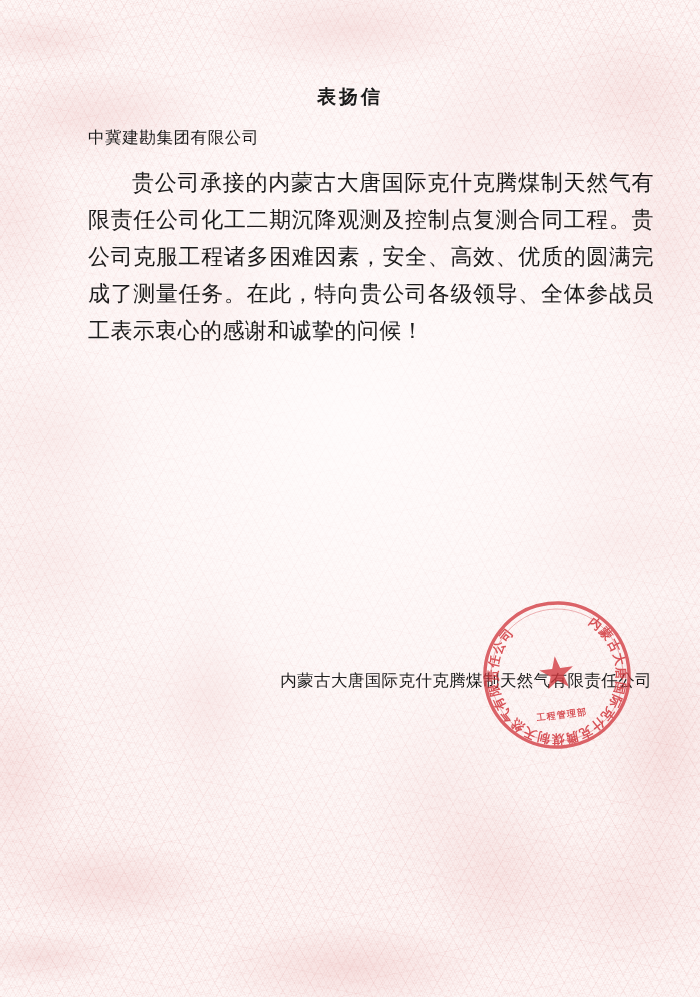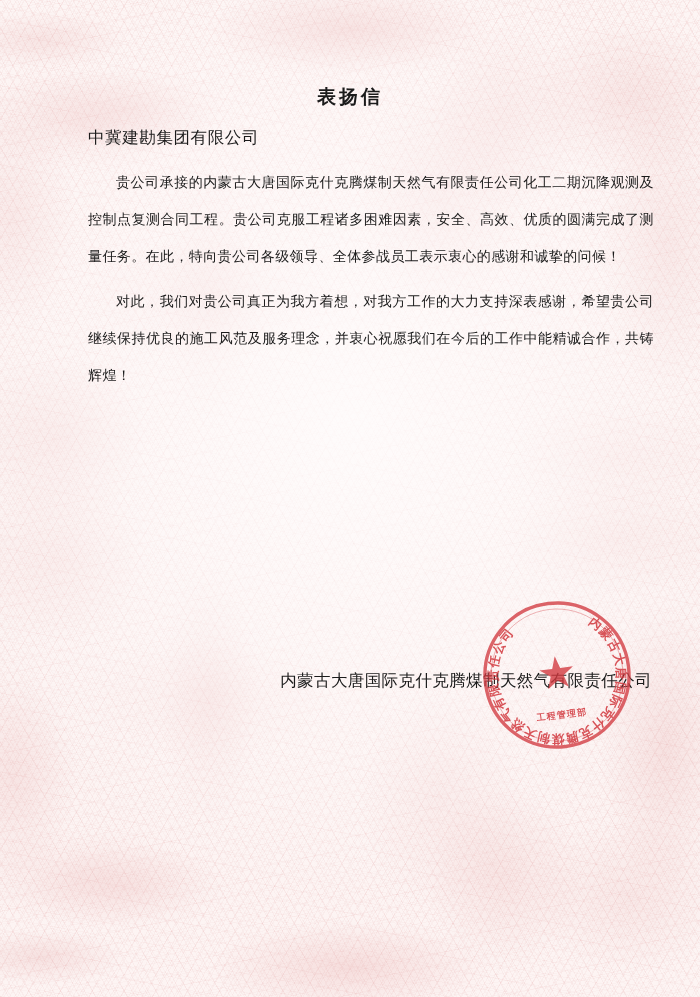--- a/index.html
+++ b/index.html
@@ -87,21 +87,21 @@
     letter-spacing: .6px;
   }
 
   .body-text {
     position: absolute;
     top: 164px;
     left: 88px;
     width: 566px;
   }
   .para {
-    font-size: 14px;
+    font-size: 22px;
     line-height: 37px;
     text-indent: 2em;
     letter-spacing: .4px;
     text-align: justify;
     margin: 0 0 8px 0;
   }
 
   .signature {
     position: absolute;
     top: 670px;
@@ -151,21 +151,20 @@
   <div class="paper-wash"></div>
 
   <div class="content">
 
     <div class="doc-title">表扬信</div>
 
     <div class="salutation">中冀建勘集团有限公司</div>
 
     <div class="body-text">
       <p class="para">贵公司承接的内蒙古大唐国际克什克腾煤制天然气有限责任公司化工二期沉降观测及控制点复测合同工程。贵公司克服工程诸多困难因素，安全、高效、优质的圆满完成了测量任务。在此，特向贵公司各级领导、全体参战员工表示衷心的感谢和诚挚的问候！</p>
-      <p class="para">对此，我们对贵公司真正为我方着想，对我方工作的大力支持深表感谢，希望贵公司继续保持优良的施工风范及服务理念，并衷心祝愿我们在今后的工作中能精诚合作，共铸辉煌！</p>
     </div>
 
     <div class="signature">内蒙古大唐国际克什克腾煤制天然气有限责任公司</div>
 
     <div class="seal">
       <svg width="158" height="158" viewBox="0 0 158 158" xmlns="http://www.w3.org/2000/svg">
         <defs>
           <path id="sealRingPath" d="M 79,79 m 0,-60 a 60,60 0 1,1 -0.1,0" fill="none"></path>
           <path id="sealRingPathFlip" d="M 79,79 m 0,60 a 60,60 0 1,0 -0.1,0" fill="none"></path>
         </defs>

